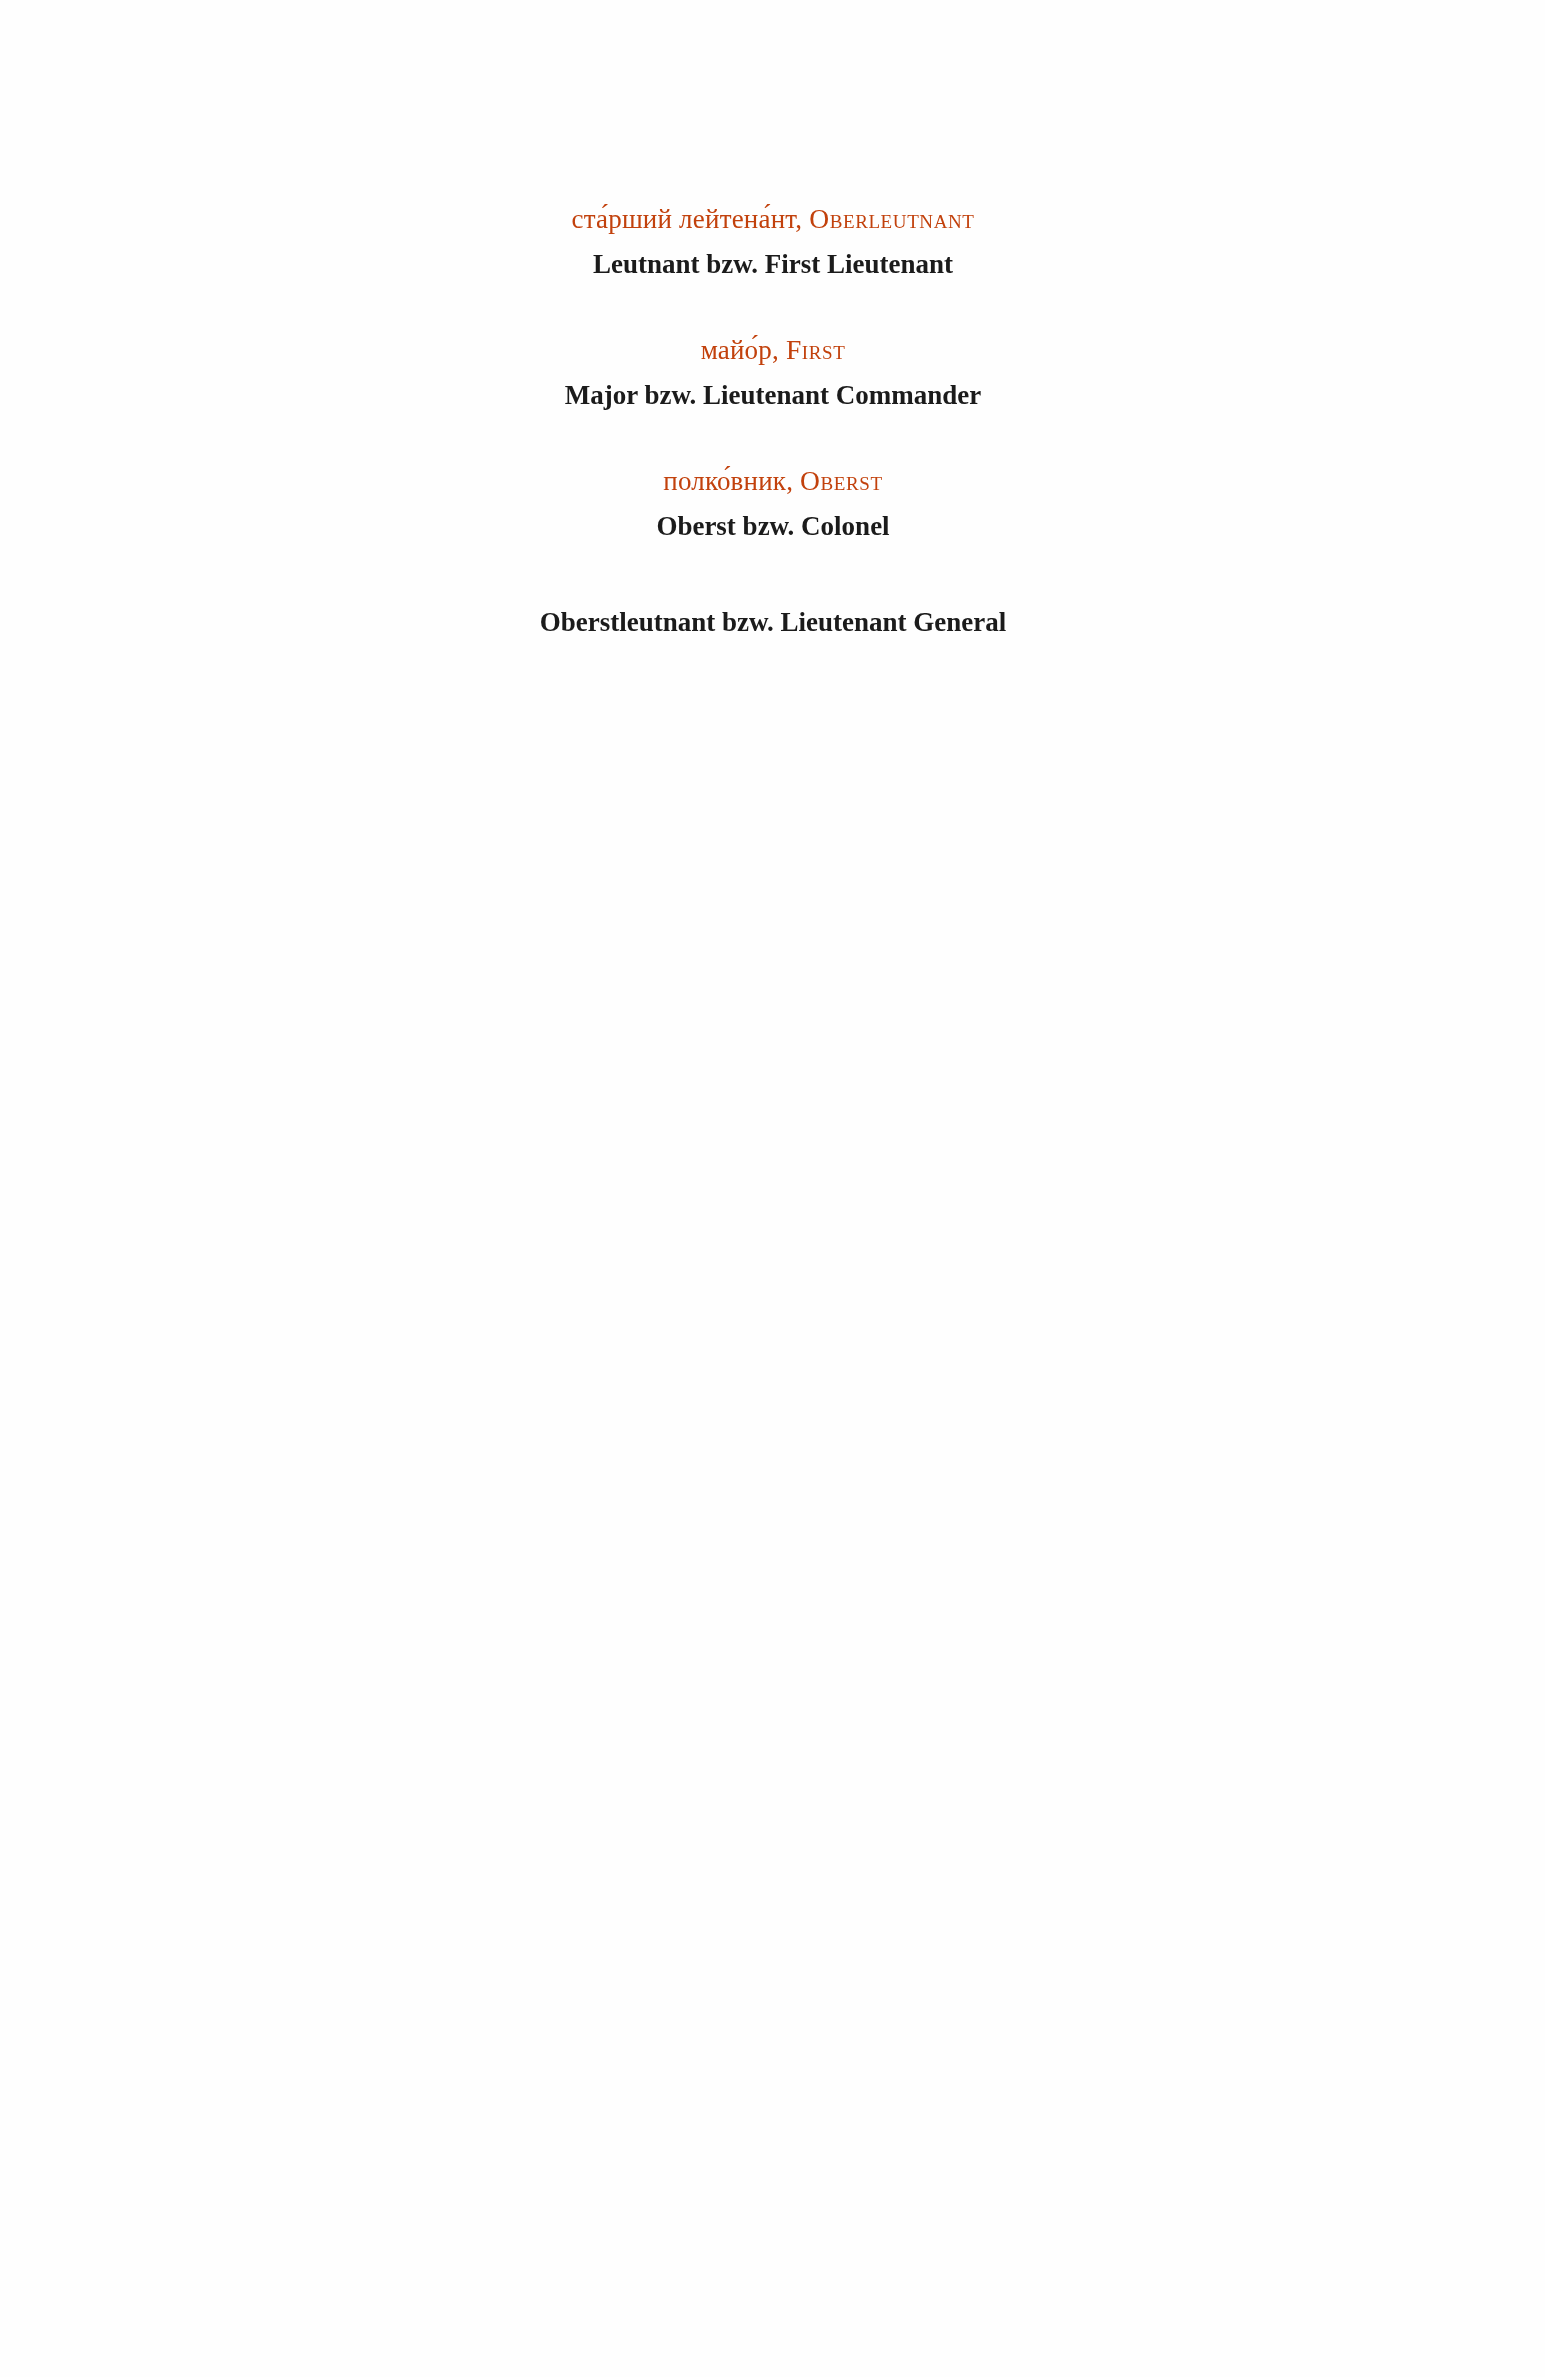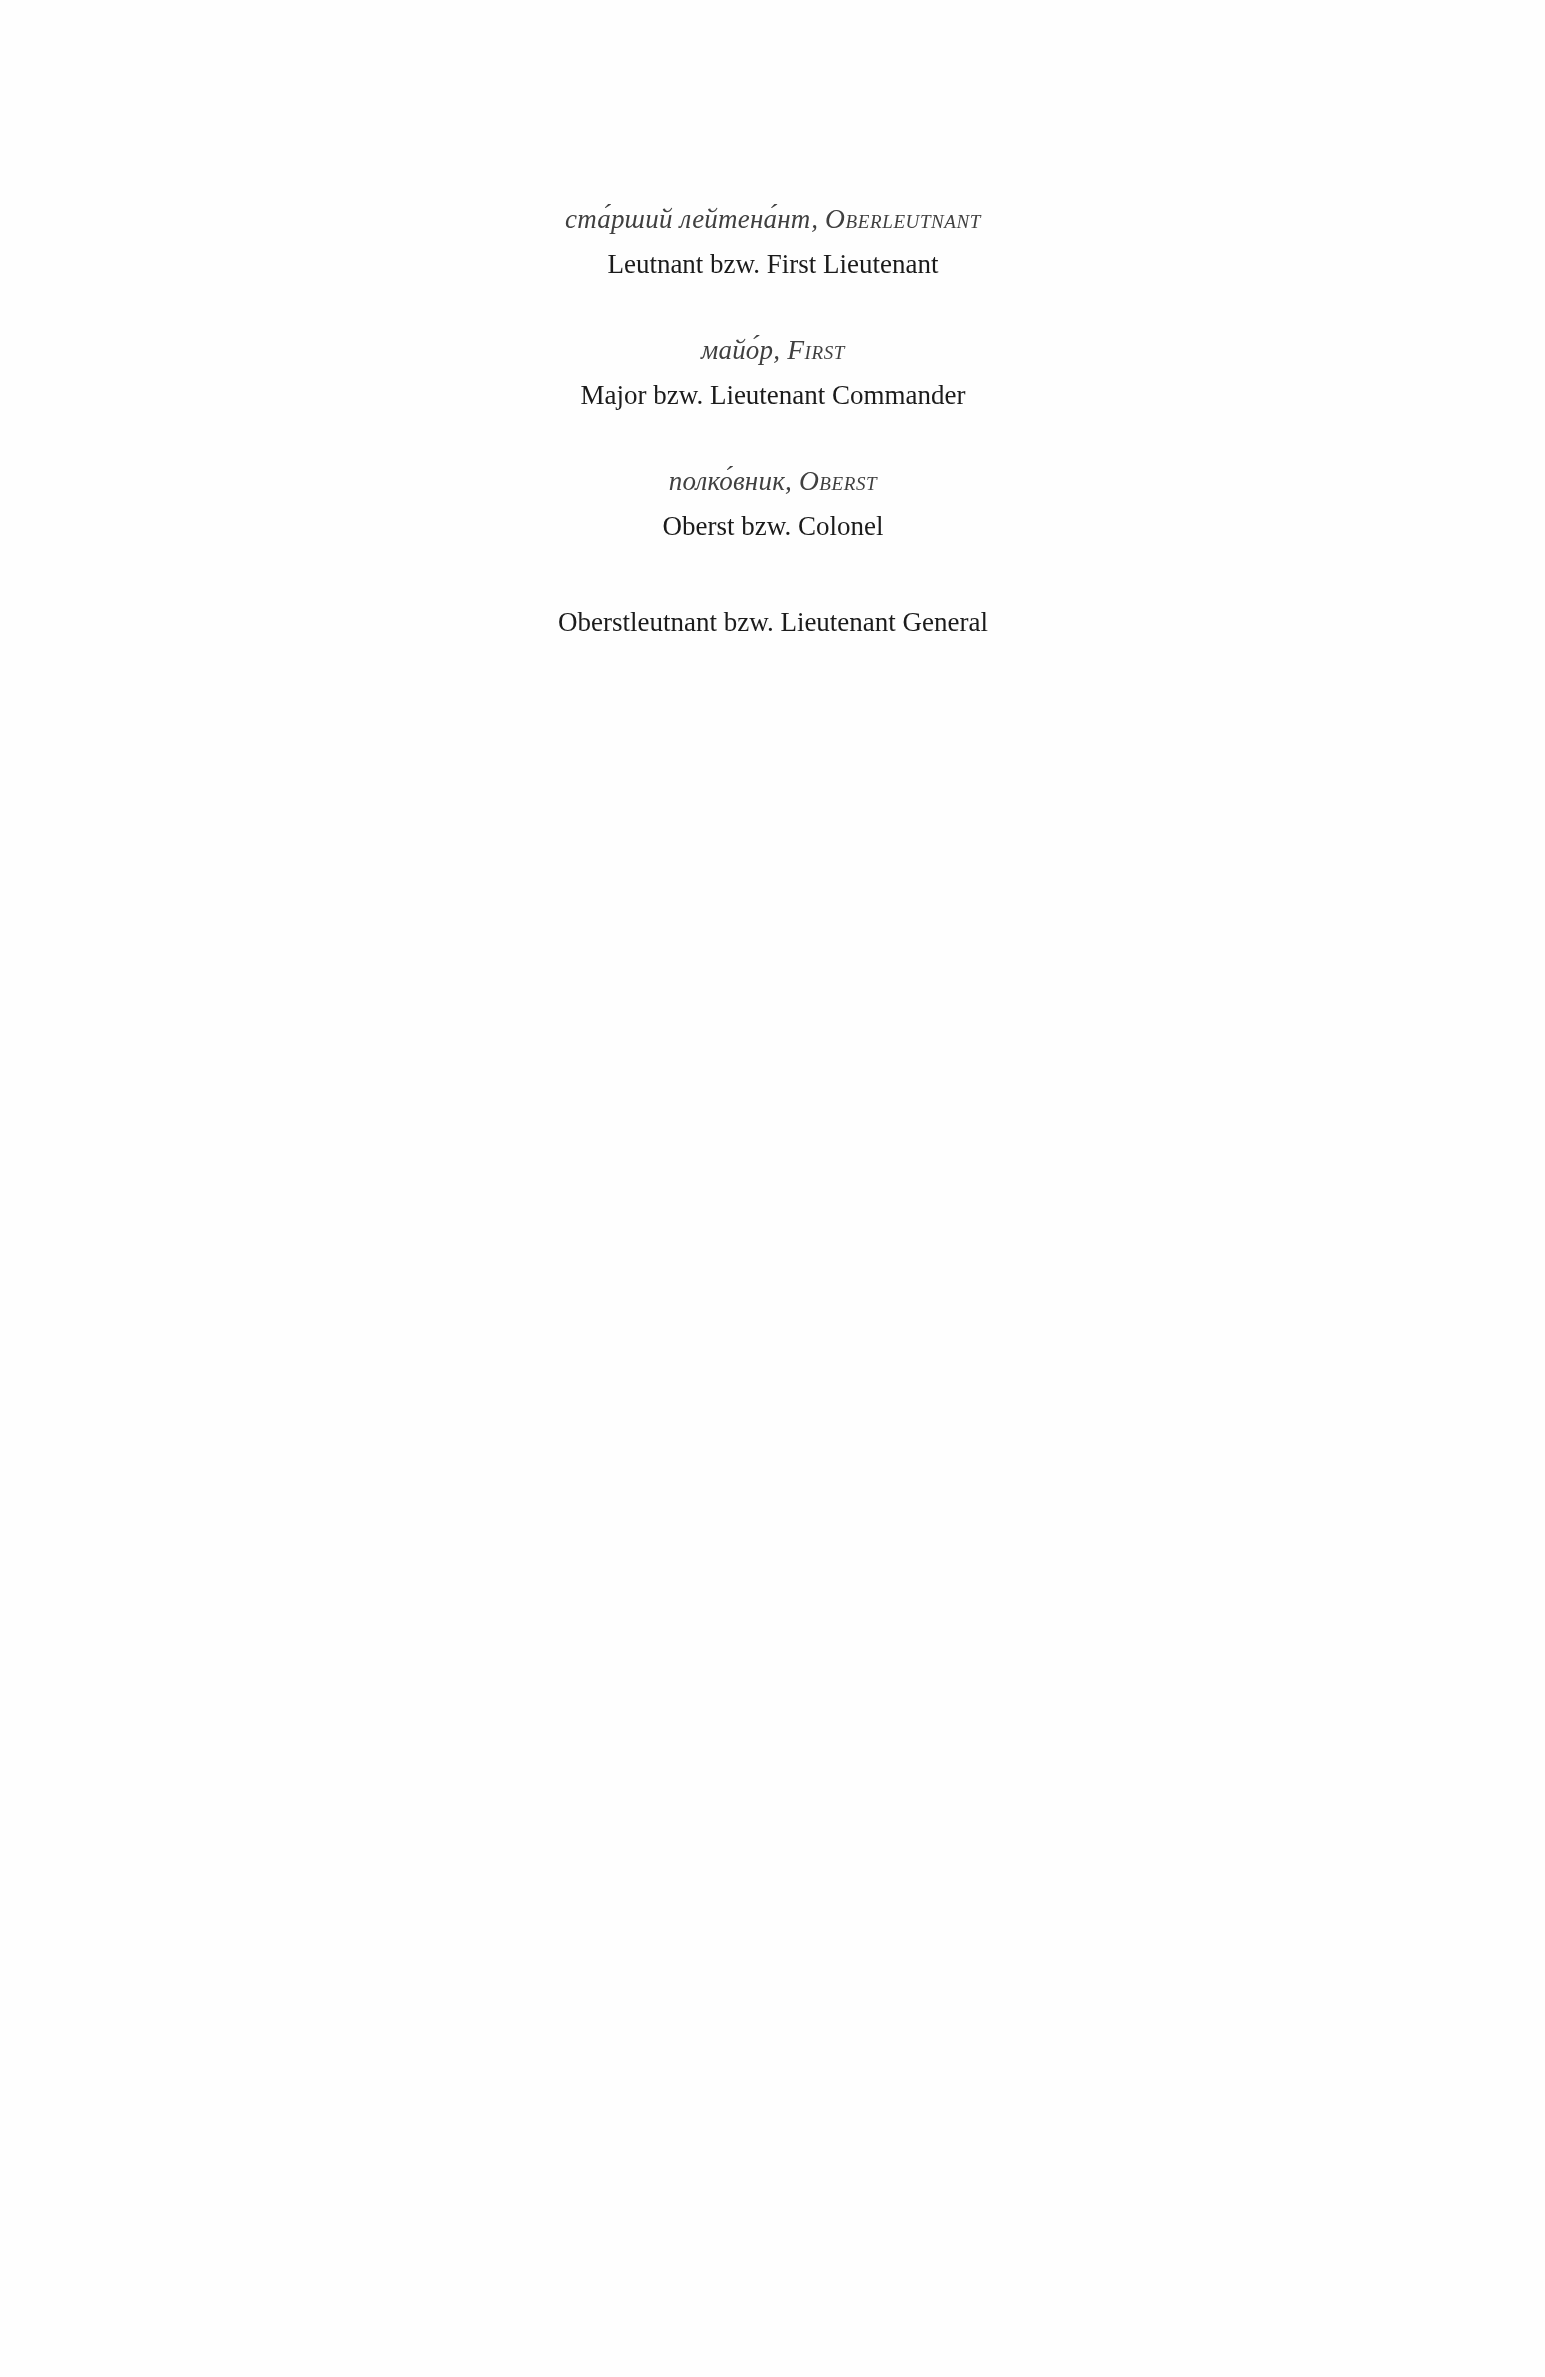--- a/index.html
+++ b/index.html
@@ -35,31 +35,31 @@
     margin: 0 0 50px 0;
   }
   .entry:last-child {
     margin-bottom: 0;
   }
   .rank-orig {
     display: block;
     font-size: 27px;
     line-height: 1.30;
     letter-spacing: 0.2px;
-    color: #404040;
+    color: #c2410c;
     white-space: nowrap;
-    font-style: italic;
   }
   .rank-trans {
     display: block;
     font-size: 27px;
     line-height: 1.30;
     margin-top: 10px;
     color: #1b1b1b;
     white-space: nowrap;
+    font-weight: bold;
   }
   
   .sc {
     font-variant: small-caps;
     font-size: 1.02em;
     letter-spacing: 0.6px;
   }
   .entry-inner {
     display: inline-block;
     text-align: center;

